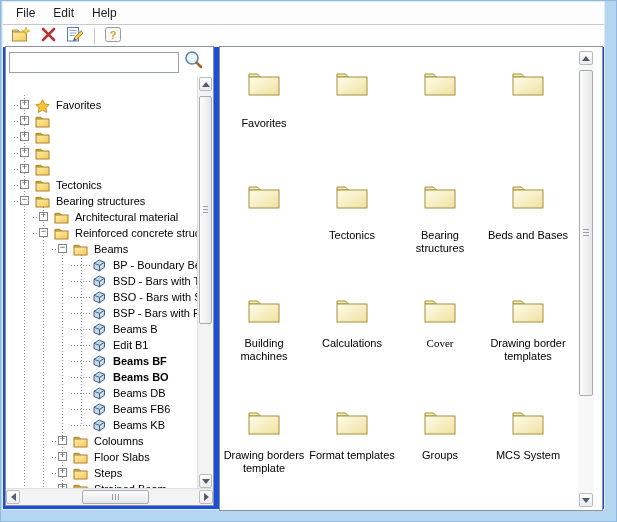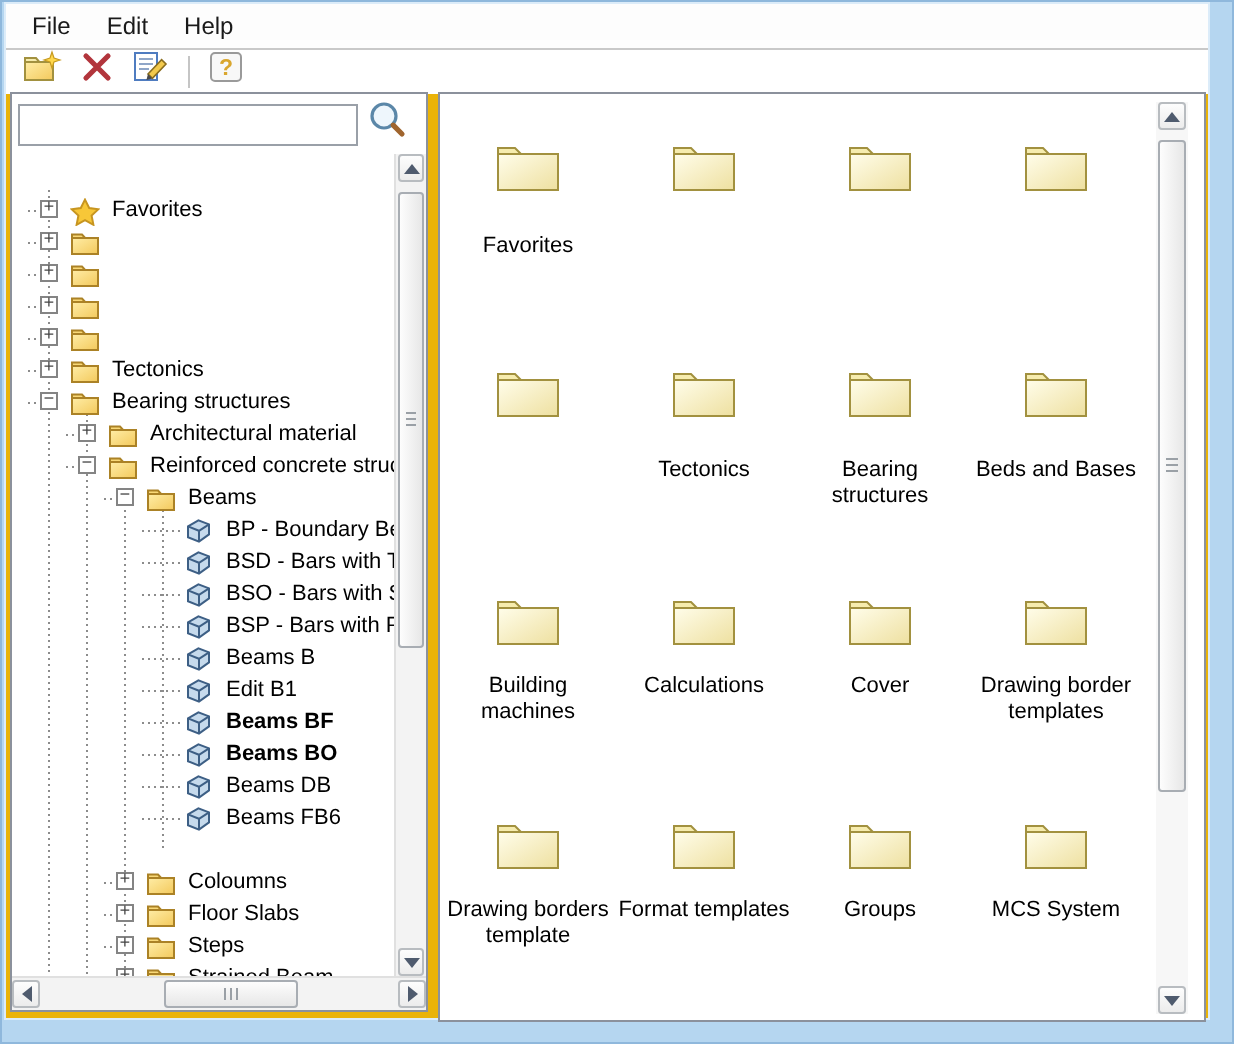--- a/index.html
+++ b/index.html
@@ -5,21 +5,21 @@
   html,body{margin:0;padding:0;}
   body{
     width:617px;height:522px;position:relative;overflow:hidden;
     background:#b5d6f0;
     font-family:"Liberation Sans", sans-serif;
     -webkit-font-smoothing:antialiased;
   }
   .frame-edge{position:absolute;inset:0;border:1px solid #8fb8dc;pointer-events:none;}
   .app{
     position:absolute;left:3px;top:2px;width:601px;height:507px;
-    background:#eab308;box-shadow:0 0 0 1px #dcecf9;
+    background:#1d4ed8;box-shadow:0 0 0 1px #dcecf9;
   }
   
   .menubar{
     position:absolute;left:0;top:0;right:0;height:22px;
     display:flex;align-items:center;padding-left:4px;
     background:#fdfdfd;border-bottom:1px solid #c9c9c9;
     font-size:12px;color:#1a1a1a;
   }
   .menu-item{padding:3px 9px;cursor:default;}
   
@@ -365,20 +365,30 @@
         <div class="tree-row" style="top: 324px; text-align: center;">
           <span class="stub" style="left: 65px; width: 21px; top: 8px;"></span>
           <span class="tree-icon" style="left: 86px;">
             <svg width="14" height="13" viewBox="0 0 14 13">
               <path d="M2 4.2 L7.2 1.2 L12.5 3.2 L12.5 8.2 L7.5 11.8 L2 9.6 Z" fill="#c6daec" stroke="#3d5f85"></path>
               <path d="M2 4.2 L7.5 6.4 L12.5 3.2 M7.5 6.4 L7.5 11.8" fill="none" stroke="#3d5f85"></path>
             </svg>
           </span>
           <span class="tree-label" style="left: 104px; max-width: 84px;">Beams FB6</span>
         </div>
+        <div class="tree-row" style="top: 340px;">
+          <span class="stub" style="left: 65px; width: 21px; top: 8px;"></span>
+          <span class="tree-icon" style="left: 86px;">
+            <svg width="14" height="13" viewBox="0 0 14 13">
+              <path d="M2 4.2 L7.2 1.2 L12.5 3.2 L12.5 8.2 L7.5 11.8 L2 9.6 Z" fill="#c6daec" stroke="#3d5f85"></path>
+              <path d="M2 4.2 L7.5 6.4 L12.5 3.2 M7.5 6.4 L7.5 11.8" fill="none" stroke="#3d5f85"></path>
+            </svg>
+          </span>
+          <span class="tree-label" style="left: 104px; max-width: 84px;">Beams KB</span>
+        </div>
         <div class="tree-row" style="top: 356px;">
           <span class="stub" style="left: 46px; width: 6px; top: 8px;"></span>
           <span class="expander" style="left: 52px;">+</span>
           <span class="tree-icon" style="left: 67px;">
             <svg width="15" height="13" viewBox="0 0 15 13">
               <path d="M1 4 L1 2.3 L6 2.3 L7.6 4 Z" fill="#f9d978" stroke="#ab8226"></path>
               <rect x="1" y="4" width="13" height="8" fill="url(#gfolderS)" stroke="#ab8226"></rect>
             </svg>
           </span>
           <span class="tree-label" style="left: 85px; max-width: 103px;">Coloumns</span>
@@ -488,21 +498,21 @@
             <rect x="2" y="8" width="30" height="18" fill="url(#gfolderL)" stroke="#a2913f"></rect>
           </svg></span><div class="grid-label" style="margin-top: 19px;">Beds and Bases</div></div>
       <div class="grid-item" style="left: 1px; top: 249px;"><span><svg class="grid-icon" width="34" height="28" viewBox="0 0 34 28">
             <path d="M2 8 L2 5 L10.5 5 L13.5 8 Z" fill="#f6ecae" stroke="#a2913f"></path>
             <rect x="2" y="8" width="30" height="18" fill="url(#gfolderL)" stroke="#a2913f"></rect>
           </svg></span><div class="grid-label" style="margin-top: 13px;">Building machines</div></div>
       <div class="grid-item" style="left: 89px; top: 249px;"><span><svg class="grid-icon" width="34" height="28" viewBox="0 0 34 28">
             <path d="M2 8 L2 5 L10.5 5 L13.5 8 Z" fill="#f6ecae" stroke="#a2913f"></path>
             <rect x="2" y="8" width="30" height="18" fill="url(#gfolderL)" stroke="#a2913f"></rect>
           </svg></span><div class="grid-label" style="margin-top: 13px; text-align: center;">Calculations</div></div>
-      <div class="grid-item" style="left: 177px; top: 249px;"><span><svg class="grid-icon" width="34" height="28" viewBox="0 0 34 28">
+      <div class="grid-item" style="left: 177px; top: 249px; font-family: Liberation Serif, serif;"><span><svg class="grid-icon" width="34" height="28" viewBox="0 0 34 28">
             <path d="M2 8 L2 5 L10.5 5 L13.5 8 Z" fill="#f6ecae" stroke="#a2913f"></path>
             <rect x="2" y="8" width="30" height="18" fill="url(#gfolderL)" stroke="#a2913f"></rect>
           </svg></span><div class="grid-label" style="margin-top: 13px;">Cover</div></div>
       <div class="grid-item" style="left: 265px; top: 249px;"><span><svg class="grid-icon" width="34" height="28" viewBox="0 0 34 28">
             <path d="M2 8 L2 5 L10.5 5 L13.5 8 Z" fill="#f6ecae" stroke="#a2913f"></path>
             <rect x="2" y="8" width="30" height="18" fill="url(#gfolderL)" stroke="#a2913f"></rect>
           </svg></span><div class="grid-label" style="margin-top: 13px;">Drawing border templates</div></div>
       <div class="grid-item" style="left: 1px; top: 361px;"><span><svg class="grid-icon" width="34" height="28" viewBox="0 0 34 28">
             <path d="M2 8 L2 5 L10.5 5 L13.5 8 Z" fill="#f6ecae" stroke="#a2913f"></path>
             <rect x="2" y="8" width="30" height="18" fill="url(#gfolderL)" stroke="#a2913f"></rect>

